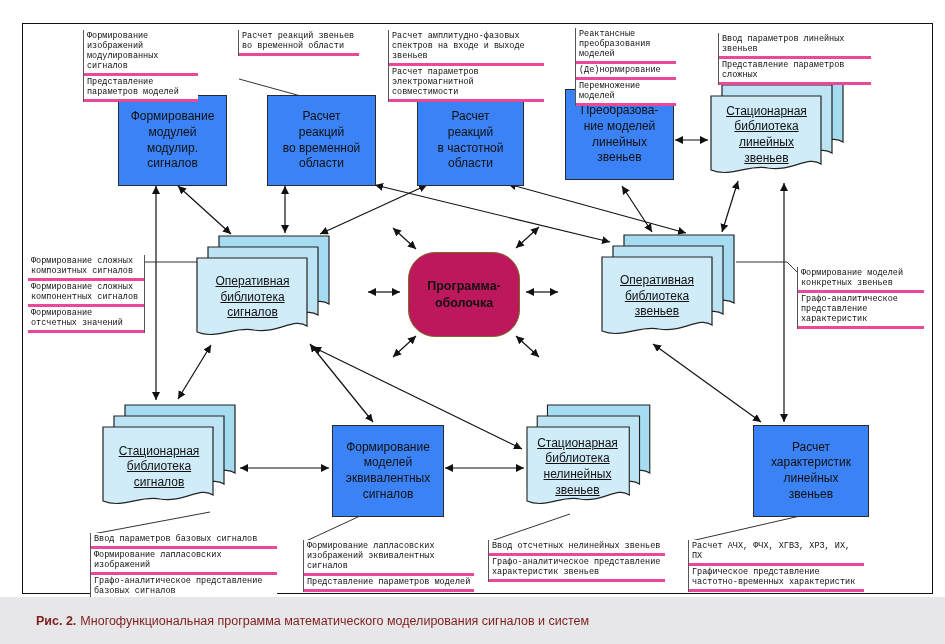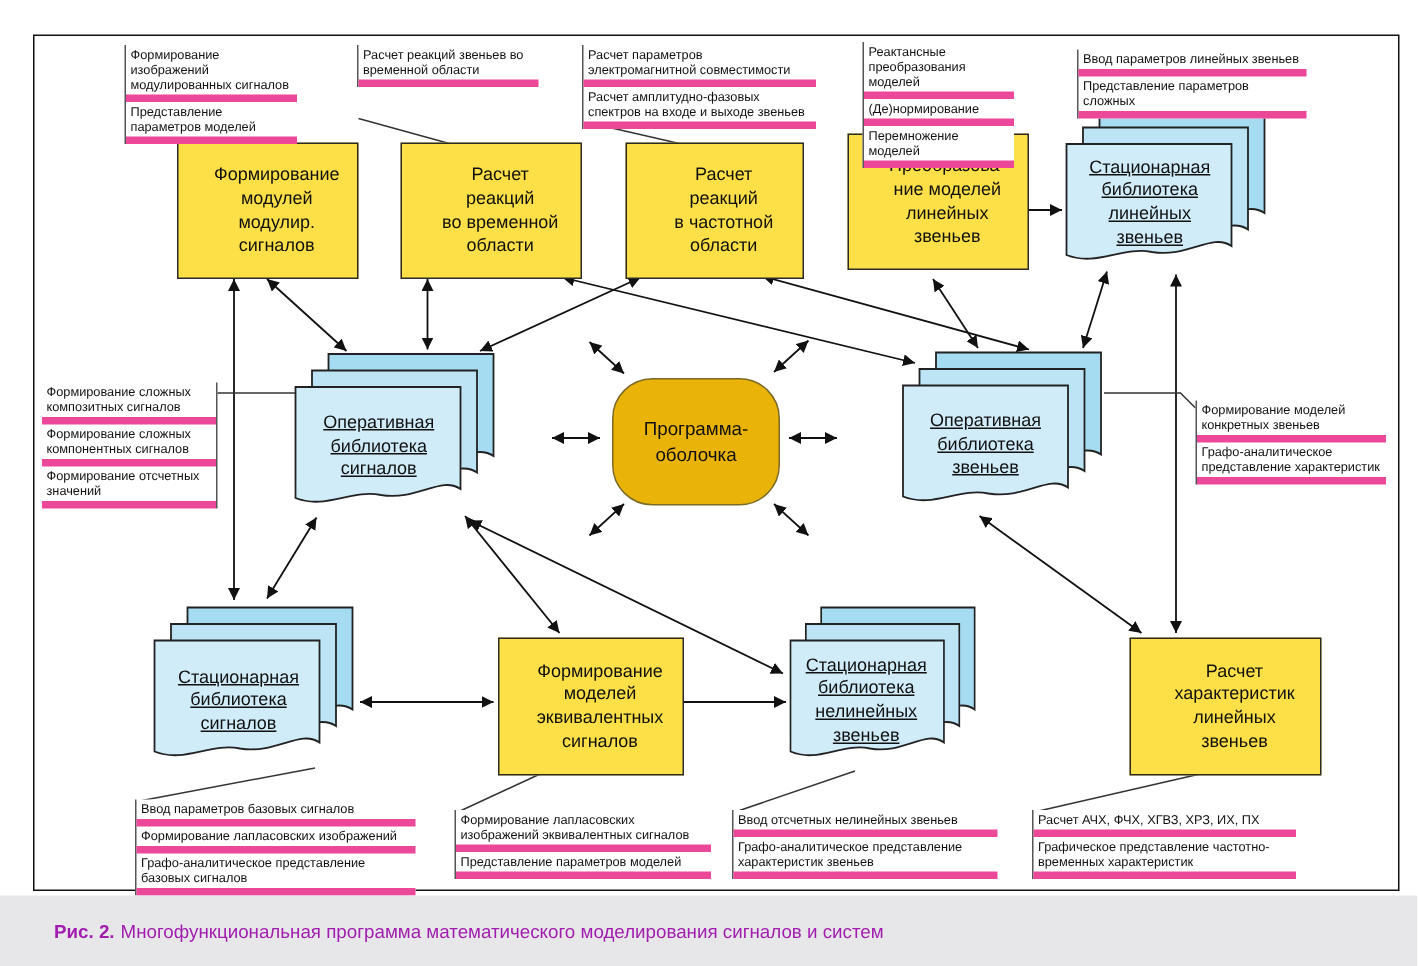--- a/index.html
+++ b/index.html
@@ -8,32 +8,32 @@
   #frame{position:absolute;left:22px;top:23px;width:909px;height:569px;border:1.5px solid #111;background:#fff;}
   #arrow-layer{position:absolute;left:0;top:0;z-index:2;}
   .aline{stroke:#111;stroke-width:1.2;marker-start:url(#m);marker-end:url(#m);}
   .cline{stroke:#333;stroke-width:1;fill:none;}
   .sh{stroke:#222;stroke-width:1.2;}
   .sh-back{fill:#a6dcf2;}
   .sh-mid{fill:#bce4f5;}
   .sh-front{fill:#d0ecf9;}
   .node{position:absolute;z-index:3;display:flex;align-items:center;justify-content:center;
         text-align:center;font-size:12px;line-height:1.3;white-space:pre-line;}
-  .process{background:#fde047;border:1.5px solid #2a2a2a;padding-left:12px;}
+  .process{background:#3b82f6;border:1.5px solid #2a2a2a;}
   .doclabel{position:absolute;z-index:3;display:flex;align-items:center;justify-content:center;
         text-align:center;font-size:12px;line-height:1.3;white-space:pre-line;text-decoration:underline;}
   .hub{position:absolute;z-index:3;left:408px;top:252px;width:110px;height:83px;border-radius:27px;
-       background:#eab308;border:1.6px solid #7c6a26;display:flex;align-items:center;justify-content:center;
-       text-align:center;font-size:12.5px;line-height:1.35;white-space:pre-line;}
+       background:#be185d;border:1.6px solid #7c6a26;display:flex;align-items:center;justify-content:center;
+       text-align:center;font-size:12.5px;line-height:1.35;white-space:pre-line;font-weight:bold;}
   .ann{position:absolute;z-index:3;font-size:8.5px;line-height:1.18;border-left:1px solid #555;background:#fff;}
   .ann-r{border-left:none;border-right:1px solid #555;}
-  .ann-item{border-bottom:5px solid #ec4899;padding:1px 2px 2px 3px;}
+  .ann-item{border-bottom:3px solid #ec4899;padding:1px 2px 2px 3px;font-family:Liberation Mono, monospace;}
   #caption-bar{position:absolute;left:0;top:597px;width:945px;height:47px;background:#e7e7e9;z-index:4;
         display:flex;align-items:center;}
-  #caption-bar .cap{padding-left:36px;font-size:12.5px;color:#a21caf;}
+  #caption-bar .cap{padding-left:36px;font-size:12.5px;color:#7f1d1d;}
   #caption-bar b{font-weight:bold;margin-right:4px;}
 </style>
 </head>
 <body>
 
 <div id="stage">
   <div id="frame"></div>
 
   <svg id="arrow-layer" width="945" height="644">
     <defs>
@@ -142,22 +142,22 @@
 оболочка</span></div>
 
   <div class="ann" style="left:83px;top:30px;width:114px">
     <div class="ann-item">Формирование изображений модулированных сигналов</div>
     <div class="ann-item">Представление параметров моделей</div>
   </div>
   <div class="ann" style="left:238px;top:30px;width:120px">
     <div class="ann-item">Расчет реакций звеньев во временной области</div>
   </div>
   <div class="ann" style="left:388px;top:30px;width:155px">
+    <div class="ann-item">Расчет амплитудно-фазовых спектров на входе и выходе звеньев</div>
     <div class="ann-item">Расчет параметров электромагнитной совместимости</div>
-    <div class="ann-item">Расчет амплитудно-фазовых спектров на входе и выходе звеньев</div>
   </div>
   <div class="ann" style="left:575px;top:28px;width:100px">
     <div class="ann-item">Реактансные преобразования моделей</div>
     <div class="ann-item">(Де)нормирование</div>
     <div class="ann-item">Перемножение моделей</div>
   </div>
   <div class="ann" style="left:718px;top:33px;width:152px">
     <div class="ann-item">Ввод параметров линейных звеньев</div>
     <div class="ann-item">Представление параметров сложных</div>
   </div>

